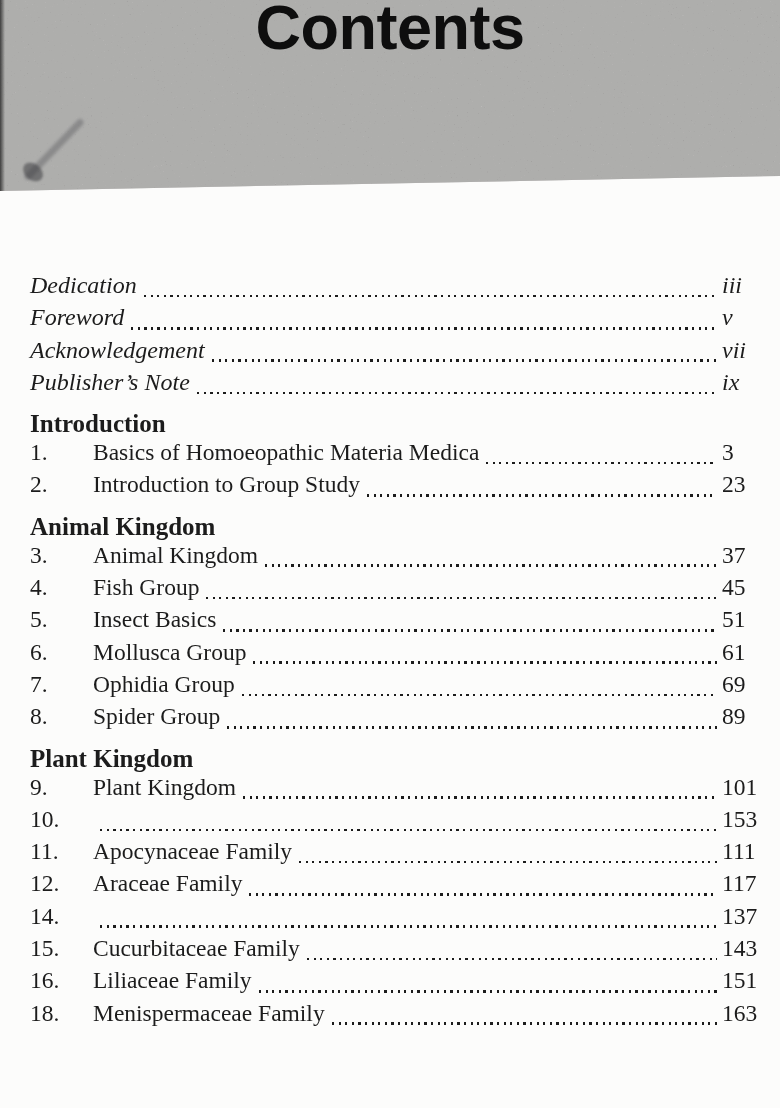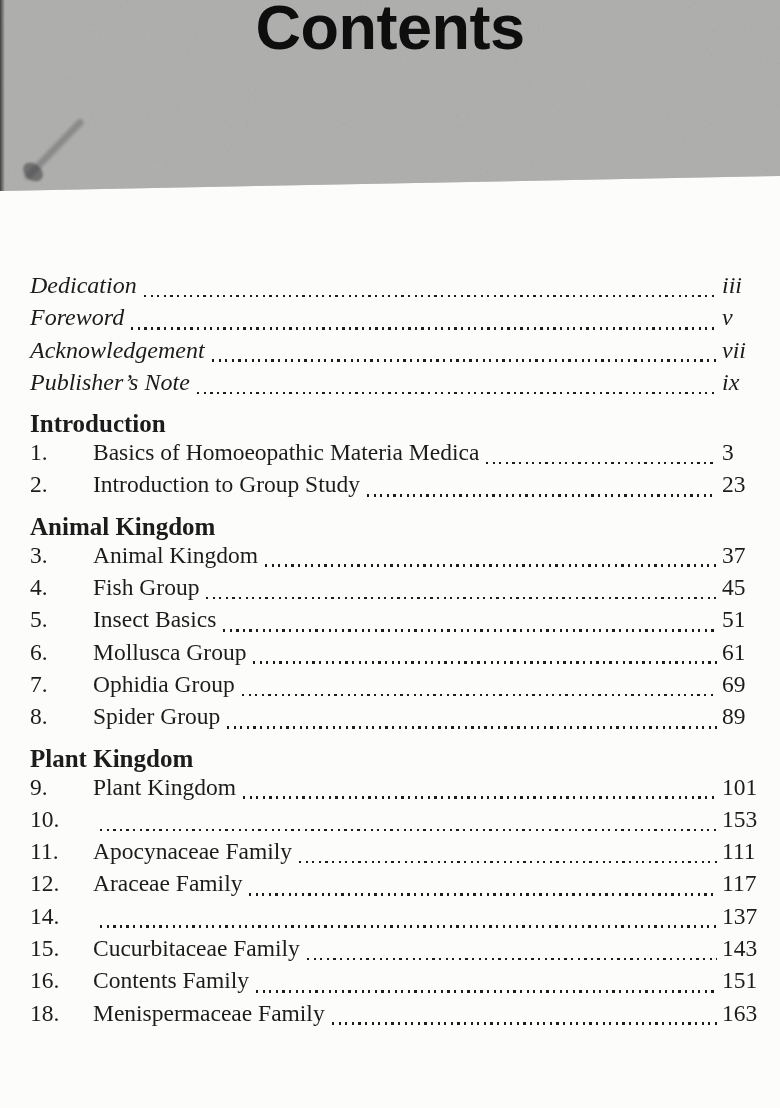--- a/index.html
+++ b/index.html
@@ -231,21 +231,21 @@
       <span class="pg">137</span>
     </div>
     <div class="row">
       <span class="num">15.</span>
       <span class="ttl">Cucurbitaceae Family</span>
       <span class="leader"></span>
       <span class="pg">143</span>
     </div>
     <div class="row">
       <span class="num">16.</span>
-      <span class="ttl">Contents Family</span>
+      <span class="ttl">Liliaceae Family</span>
       <span class="leader"></span>
       <span class="pg">151</span>
     </div>
     <div class="row">
       <span class="num">18.</span>
       <span class="ttl">Menispermaceae Family</span>
       <span class="leader"></span>
       <span class="pg">163</span>
     </div>
   </div>

